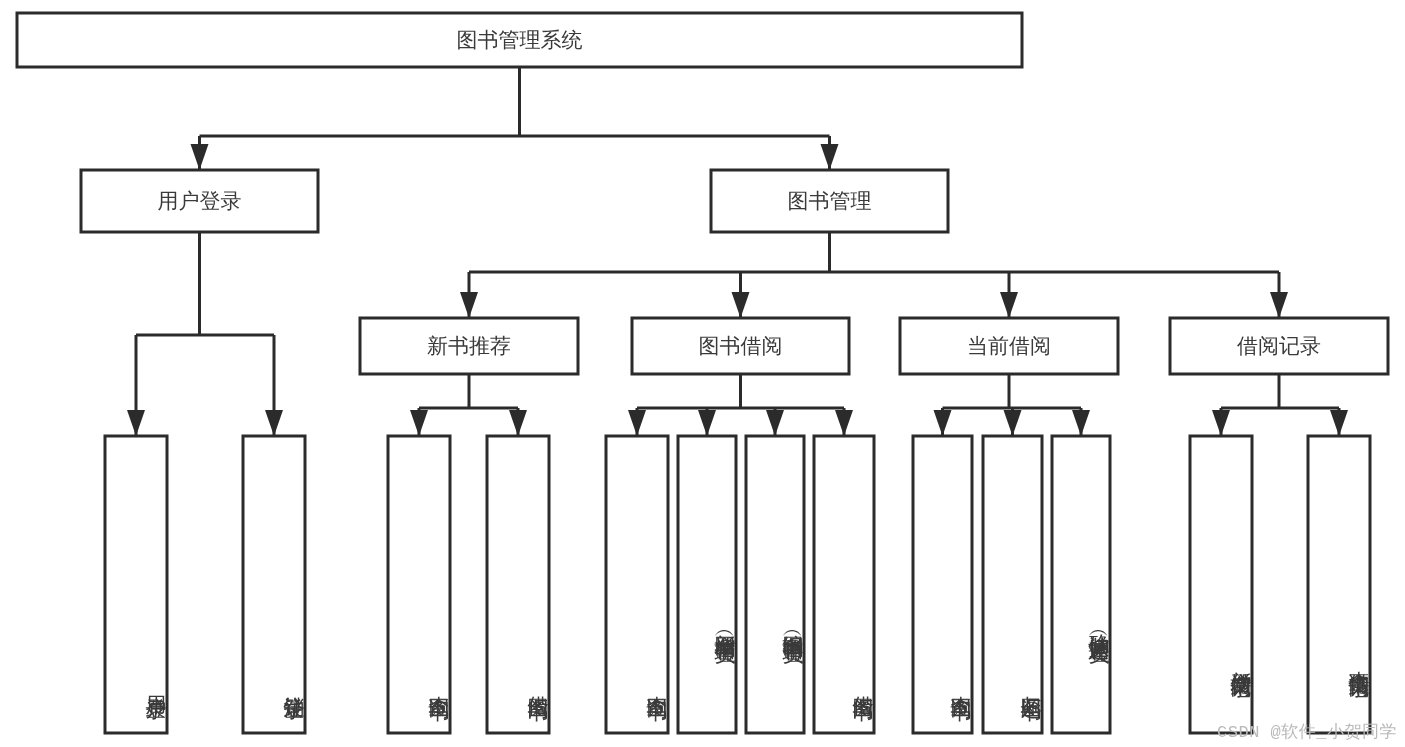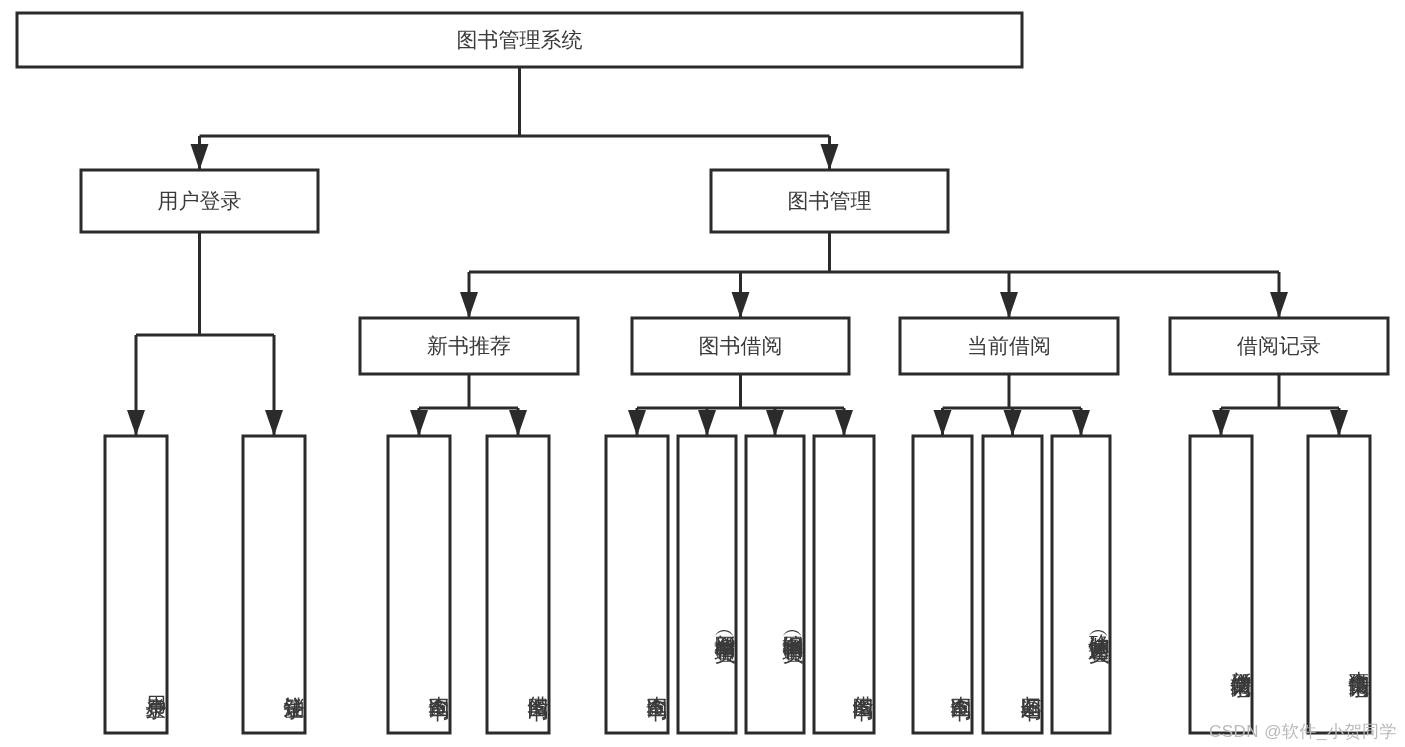--- a/index.html
+++ b/index.html
@@ -61,21 +61,21 @@
     display: flex;
     align-items: flex-start;
     justify-content: center;
     white-space: nowrap;
     pointer-events: none;
   }
   .watermark {
     position: absolute;
     right: 8px;
     bottom: 4px;
-    font-family: Liberation Sans, sans-serif;
+    font-family: Liberation Mono, monospace;
     font-size: 17px;
     color: #b9b9b9;
     letter-spacing: 0.5px;
     white-space: nowrap;
   }
 </style>
 </head>
 <body>
 
 <div id="diagram-root">

